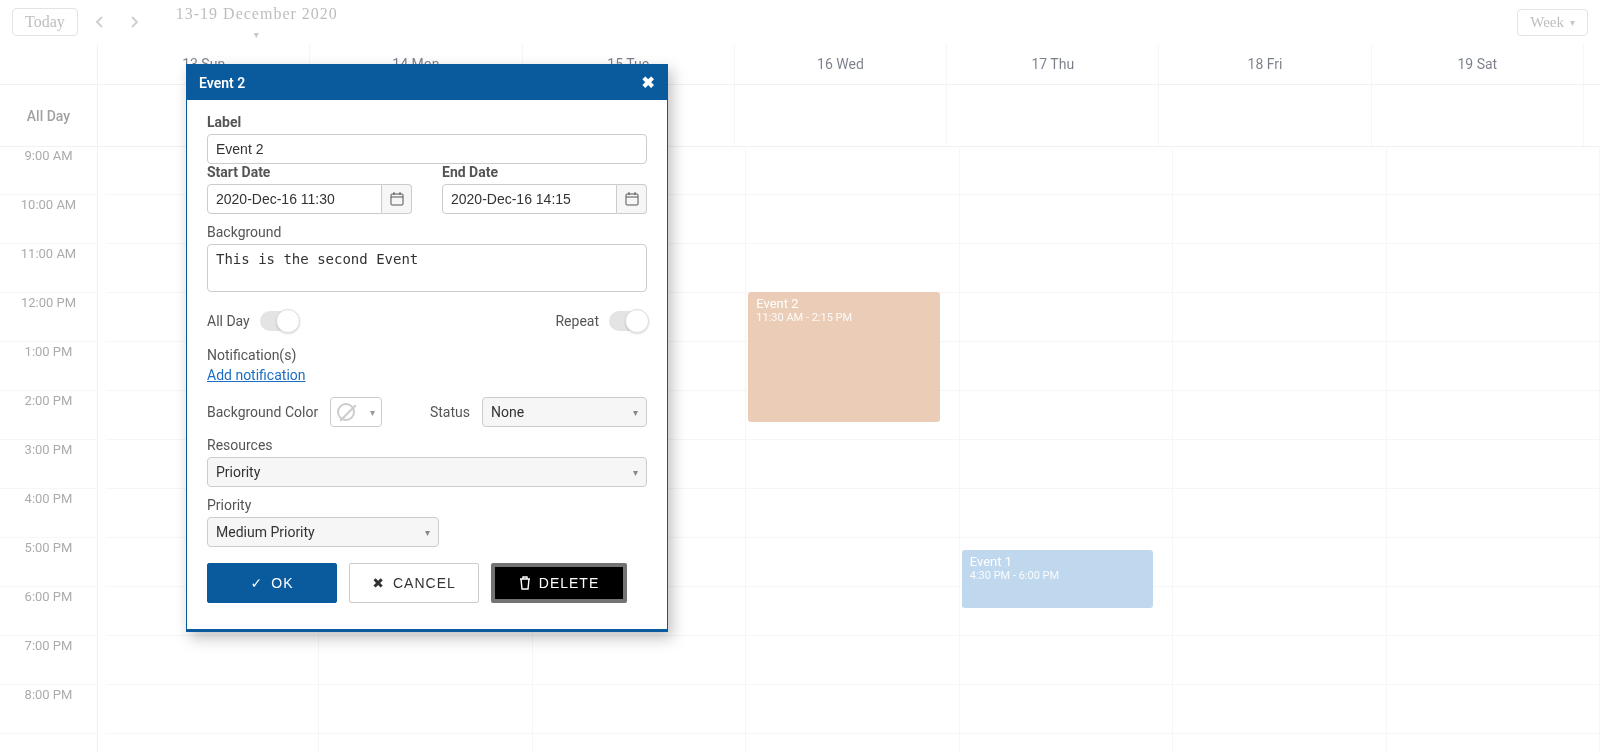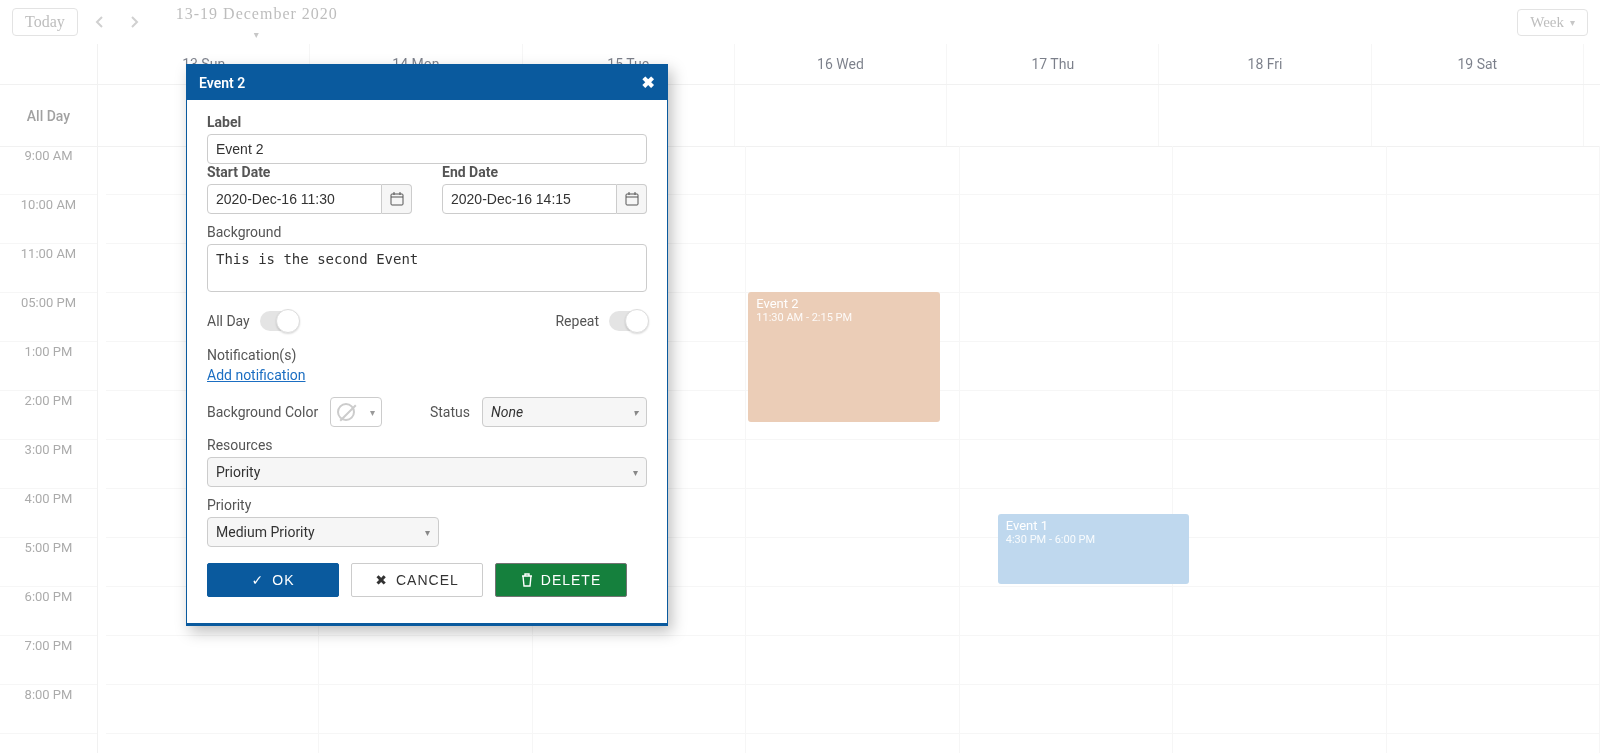--- a/index.html
+++ b/index.html
@@ -255,21 +255,21 @@
     background: #f6f6f6;
     padding: 6px 8px;
     font-size: 14px;
     color: #333;
     display: flex; align-items: center; justify-content: space-between;
     cursor: pointer;
     gap: 8px;
   }
   .select .caret { color: #888; font-size: 10px; }
   .select.full { width: 100%; }
-  .select.status { width: 165px; font-style: italic; }
+  .select.status { width: 165px; }
   .select.priority { width: 232px; }
   .modal-footer {
     display: flex;
     gap: 12px;
     padding: 10px 20px 16px 0px;
     margin-top: 6px;
   }
   .btn {
     flex: 1;
     padding: 8px 10px;
@@ -277,21 +277,21 @@
     cursor: pointer;
     font-size: 14px;
     letter-spacing: 1px;
     display: inline-flex;
     align-items: center;
     justify-content: center;
     gap: 8px;
   }
   .btn-ok { background: #0a5a9e; color: #fff; border: 1px solid #0a5a9e; }
   .btn-cancel { background: #fff; color: #333; border: 1px solid #ccc; }
-  .btn-delete { background: #15803d; color: #fff; border: 1px solid #737373; text-align: right; }
+  .btn-delete { background: #000000; color: #fff; border: 4px solid #737373; text-align: right; }
   .chev { font-size: 10px; color: #999; }
   svg { display:block; }
 </style>
 </head>
 <body>
 
 <div class="toolbar">
   <button class="btn-today">Today</button>
   <span class="nav-arrow">
     <svg width="10" height="12" viewBox="0 0 10 12">
@@ -337,21 +337,21 @@
     <div class="allday-cell"></div>
     <div class="allday-cell"></div>
   </div>
 </div>
 
 <div class="calendar" style="top:146px;">
   <div class="time-col times-body">
     <div class="time-slot">9:00 AM</div>
     <div class="time-slot">10:00 AM</div>
     <div class="time-slot">11:00 AM</div>
-    <div class="time-slot">05:00 PM</div>
+    <div class="time-slot">12:00 PM</div>
     <div class="time-slot">1:00 PM</div>
     <div class="time-slot">2:00 PM</div>
     <div class="time-slot">3:00 PM</div>
     <div class="time-slot">4:00 PM</div>
     <div class="time-slot">5:00 PM</div>
     <div class="time-slot">6:00 PM</div>
     <div class="time-slot">7:00 PM</div>
     <div class="time-slot">8:00 PM</div>
   </div>
   <div class="days-area">
@@ -473,21 +473,21 @@
           <div class="hour-cell"></div>
           <div class="hour-cell"></div>
           <div class="hour-cell"></div>
         </div>
 
       <div class="event event-orange" style="left: calc(100%/7 * 3 + 2px); width: calc(100%/7 - 22px); top: 146px; height: 130px;">
         <div class="event-title">Event 2</div>
         <div class="event-time">11:30 AM - 2:15 PM</div>
       </div>
 
-      <div class="event event-blue" style="left: calc(100%/7 * 4 + 2px); width: calc(100%/7 - 22px); top: 368px; height: 70px; margin-left: 36px;">
+      <div class="event event-blue" style="left: calc(100%/7 * 4 + 2px); width: calc(100%/7 - 22px); top: 404px; height: 58px;">
         <div class="event-title">Event 1</div>
         <div class="event-time">4:30 PM - 6:00 PM</div>
       </div>
     </div>
   </div>
 </div>
 
 <div class="overlay"></div>
 
 <div class="modal">

